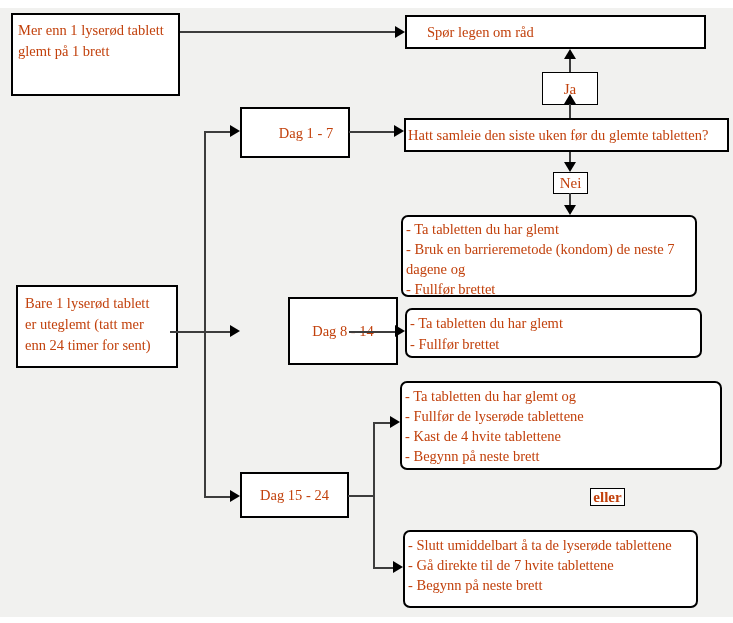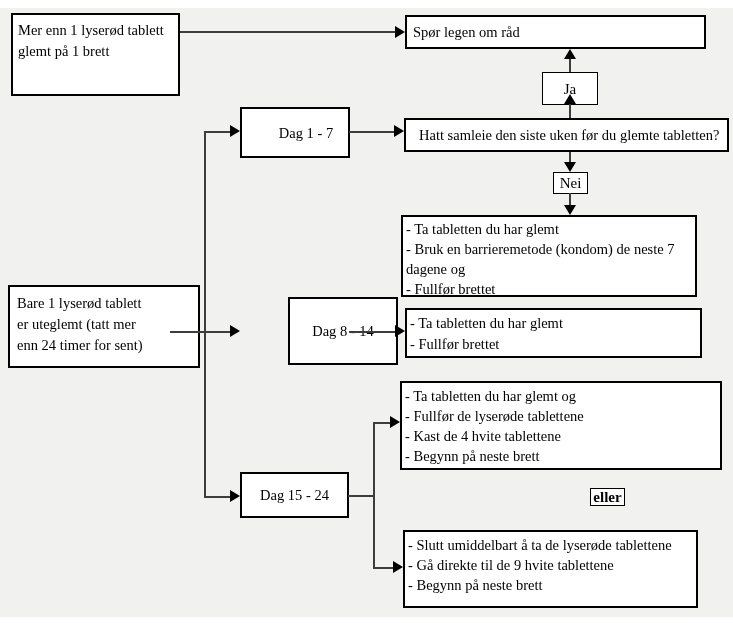--- a/index.html
+++ b/index.html
@@ -6,79 +6,79 @@
   body { font-family:"Liberation Serif","DejaVu Serif",serif; }
   .canvas {
     position:relative; width:733px; height:623px;
     background:var(--background,#f1f1ef); overflow:hidden;
   }
   .edge-strip { position:absolute; left:0; width:733px; background:#ffffff; }
   .node {
     position:absolute; box-sizing:border-box;
     background:var(--box-background,#ffffff);
     border:2px solid var(--border,#000000);
-    color:#000000; font-size:14.5px; line-height:20px;
+    color:#c2410c; font-size:14.5px; line-height:20px;
     white-space:pre-line;
   }
   .node.small { border-width:1px; font-size:15px; }
   .center { display:flex; align-items:center; justify-content:center; text-align:center; }
   .vcenter { display:flex; align-items:center; }
-  .list { padding:2px 10px 0 3px; }
+  .list { padding:2px 10px 0 3px;border-radius:7px; }
   .line { position:absolute; background:var(--line,#3d3d3d); }
   .arrow { position:absolute; width:0; height:0; }
   .arrow.right { border-top:6px solid transparent; border-bottom:6px solid transparent; border-left:10px solid var(--arrow,#000); }
   .arrow.up    { border-left:6px solid transparent; border-right:6px solid transparent; border-bottom:10px solid var(--arrow,#000); }
   .arrow.down  { border-left:6px solid transparent; border-right:6px solid transparent; border-top:10px solid var(--arrow,#000); }
 </style>
 </head>
 <body>
 
 <div class="canvas">
 
   <div class="edge-strip" style="top:0;height:8px;"></div>
   <div class="edge-strip" style="top:617px;height:6px;"></div>
 
   <div class="node" style="left:11px;top:13px;width:169px;height:83px;padding:5px 2px 0 5px;line-height:21px;">Mer enn 1 lyserød tablett
 glemt på 1 brett</div>
 
-  <div class="node vcenter" style="left:405px;top:15px;width:301px;height:34px;padding-left:6px;">Spør legen om råd</div>
+  <div class="node vcenter" style="left:405px;top:15px;width:301px;height:34px;padding-left:20px;">Spør legen om råd</div>
 
   <div class="node small center" style="left:542px;top:72px;width:56px;height:33px;">Ja</div>
 
   <div class="node center" style="left:240px;top:107px;width:110px;height:51px;padding-left:22px;">Dag 1 - 7</div>
 
-  <div class="node vcenter" style="left:404px;top:118px;width:325px;height:34px;padding-left:13px;">Hatt samleie den siste uken før du glemte tabletten?</div>
+  <div class="node vcenter" style="left:404px;top:118px;width:325px;height:34px;padding-left:2px;">Hatt samleie den siste uken før du glemte tabletten?</div>
 
   <div class="node small center" style="left:553px;top:172px;width:35px;height:22px;">Nei</div>
 
   <div class="node list" style="left:401px;top:215px;width:296px;height:82px;">- Ta tabletten du har glemt
 - Bruk en barrieremetode (kondom) de neste 7
 dagene og
 - Fullfør brettet</div>
 
-  <div class="node" style="left:8px;top:285px;width:192px;height:83px;padding:6px 2px 11px 7px;line-height:21px;">Bare 1 lyserød tablett
+  <div class="node" style="left:16px;top:285px;width:162px;height:83px;padding:6px 2px 11px 7px;line-height:21px;">Bare 1 lyserød tablett
 er uteglemt (tatt mer
 enn 24 timer for sent)</div>
 
   <div class="node center" style="left:240px;top:297px;width:110px;height:68px;margin-left:48px;">Dag 8 - 14</div>
 
   <div class="node list" style="left:405px;top:308px;width:297px;height:50px;padding-top:3px;line-height:21px;">- Ta tabletten du har glemt
 - Fullfør brettet</div>
 
   <div class="node list" style="left:400px;top:381px;width:322px;height:89px;padding-top:3px;">- Ta tabletten du har glemt og
 - Fullfør de lyserøde tablettene
 - Kast de 4 hvite tablettene
 - Begynn på neste brett</div>
 
   <div class="node center" style="left:240px;top:472px;width:109px;height:46px;">Dag 15 - 24</div>
 
   <div class="node small center" style="left:590px;top:488px;width:35px;height:18px;font-weight:bold;">eller</div>
 
   <div class="node list" style="left:403px;top:530px;width:295px;height:78px;padding-top:3px;">- Slutt umiddelbart å ta de lyserøde tablettene
-- Gå direkte til de 9 hvite tablettene
+- Gå direkte til de 7 hvite tablettene
 - Begynn på neste brett</div>
 
   <div class="line" style="left:180px;top:31px;width:215px;height:2px;"></div>
   <div class="arrow right" style="left:395px;top:26px;"></div>
 
   <div class="line" style="left:569px;top:57px;width:2px;height:15px;"></div>
   <div class="arrow up" style="left:564px;top:49px;"></div>
 
   <div class="line" style="left:569px;top:102px;width:2px;height:16px;"></div>
   <div class="arrow up" style="left:564px;top:94px;"></div>

